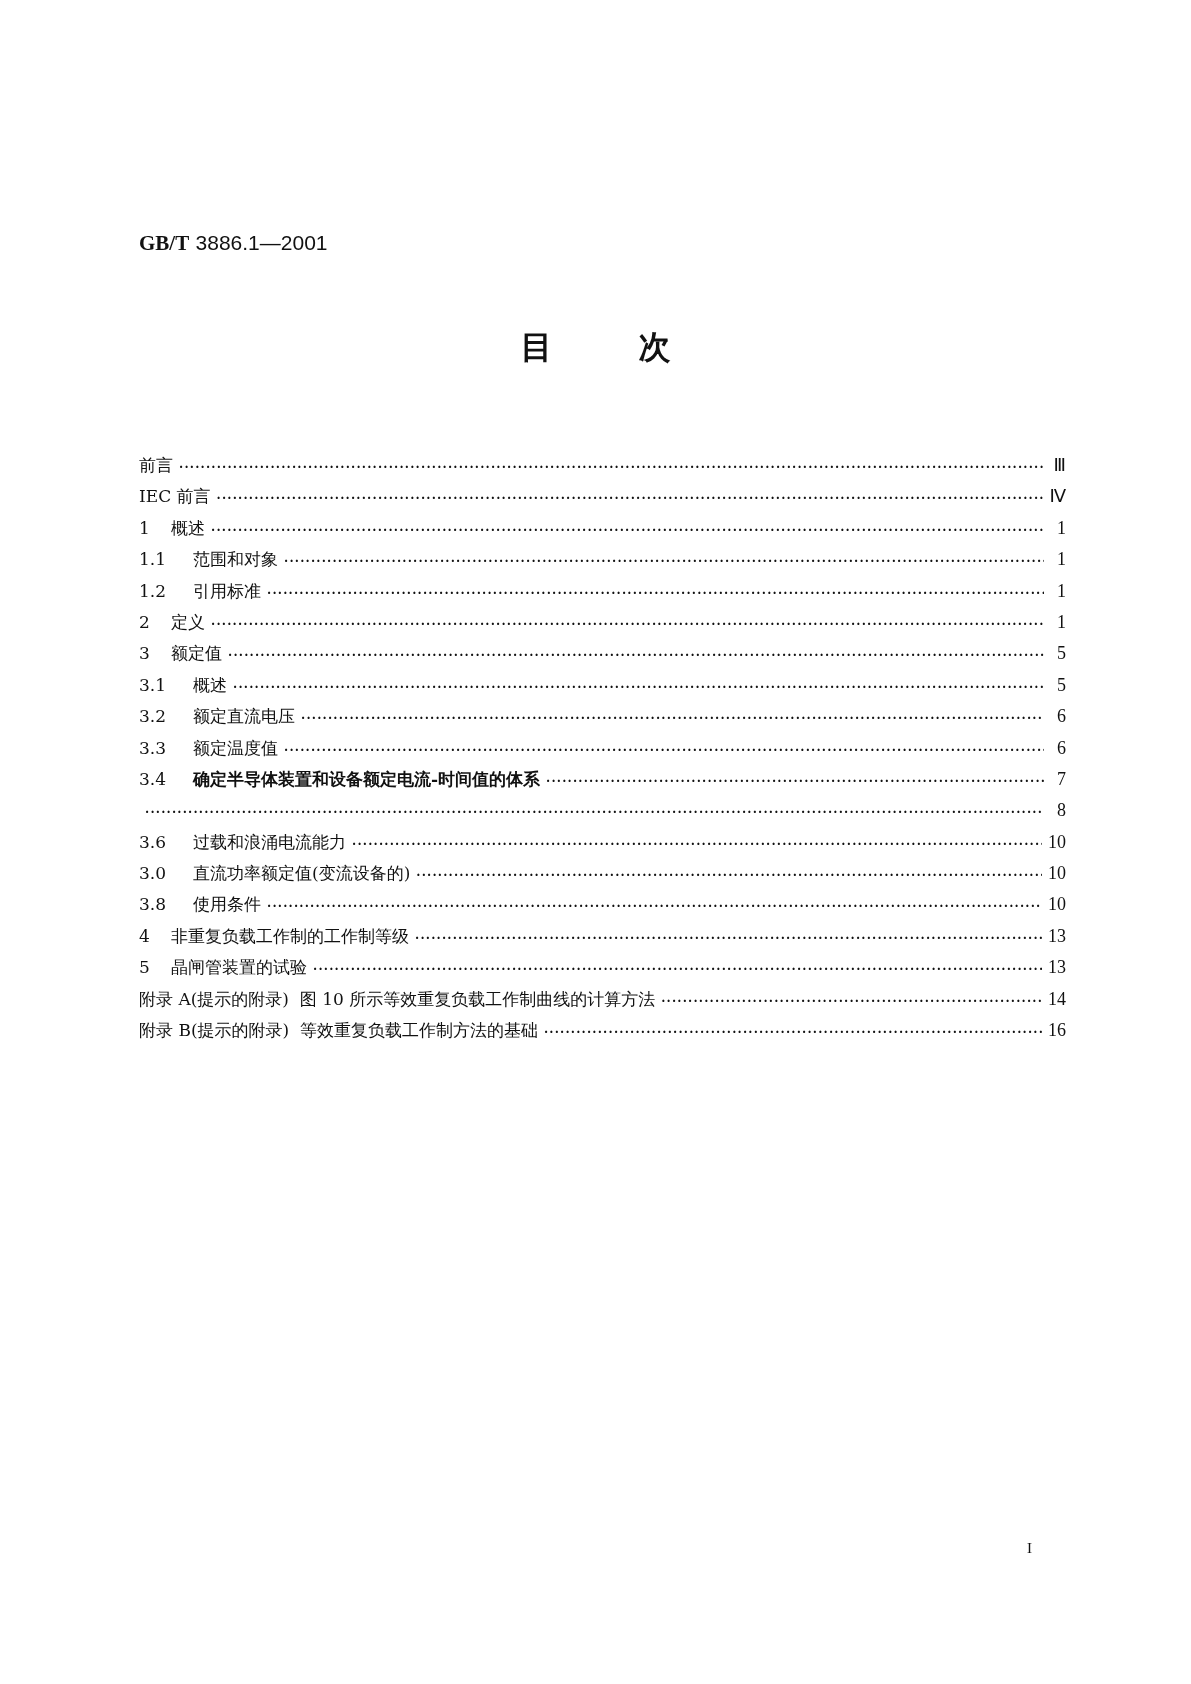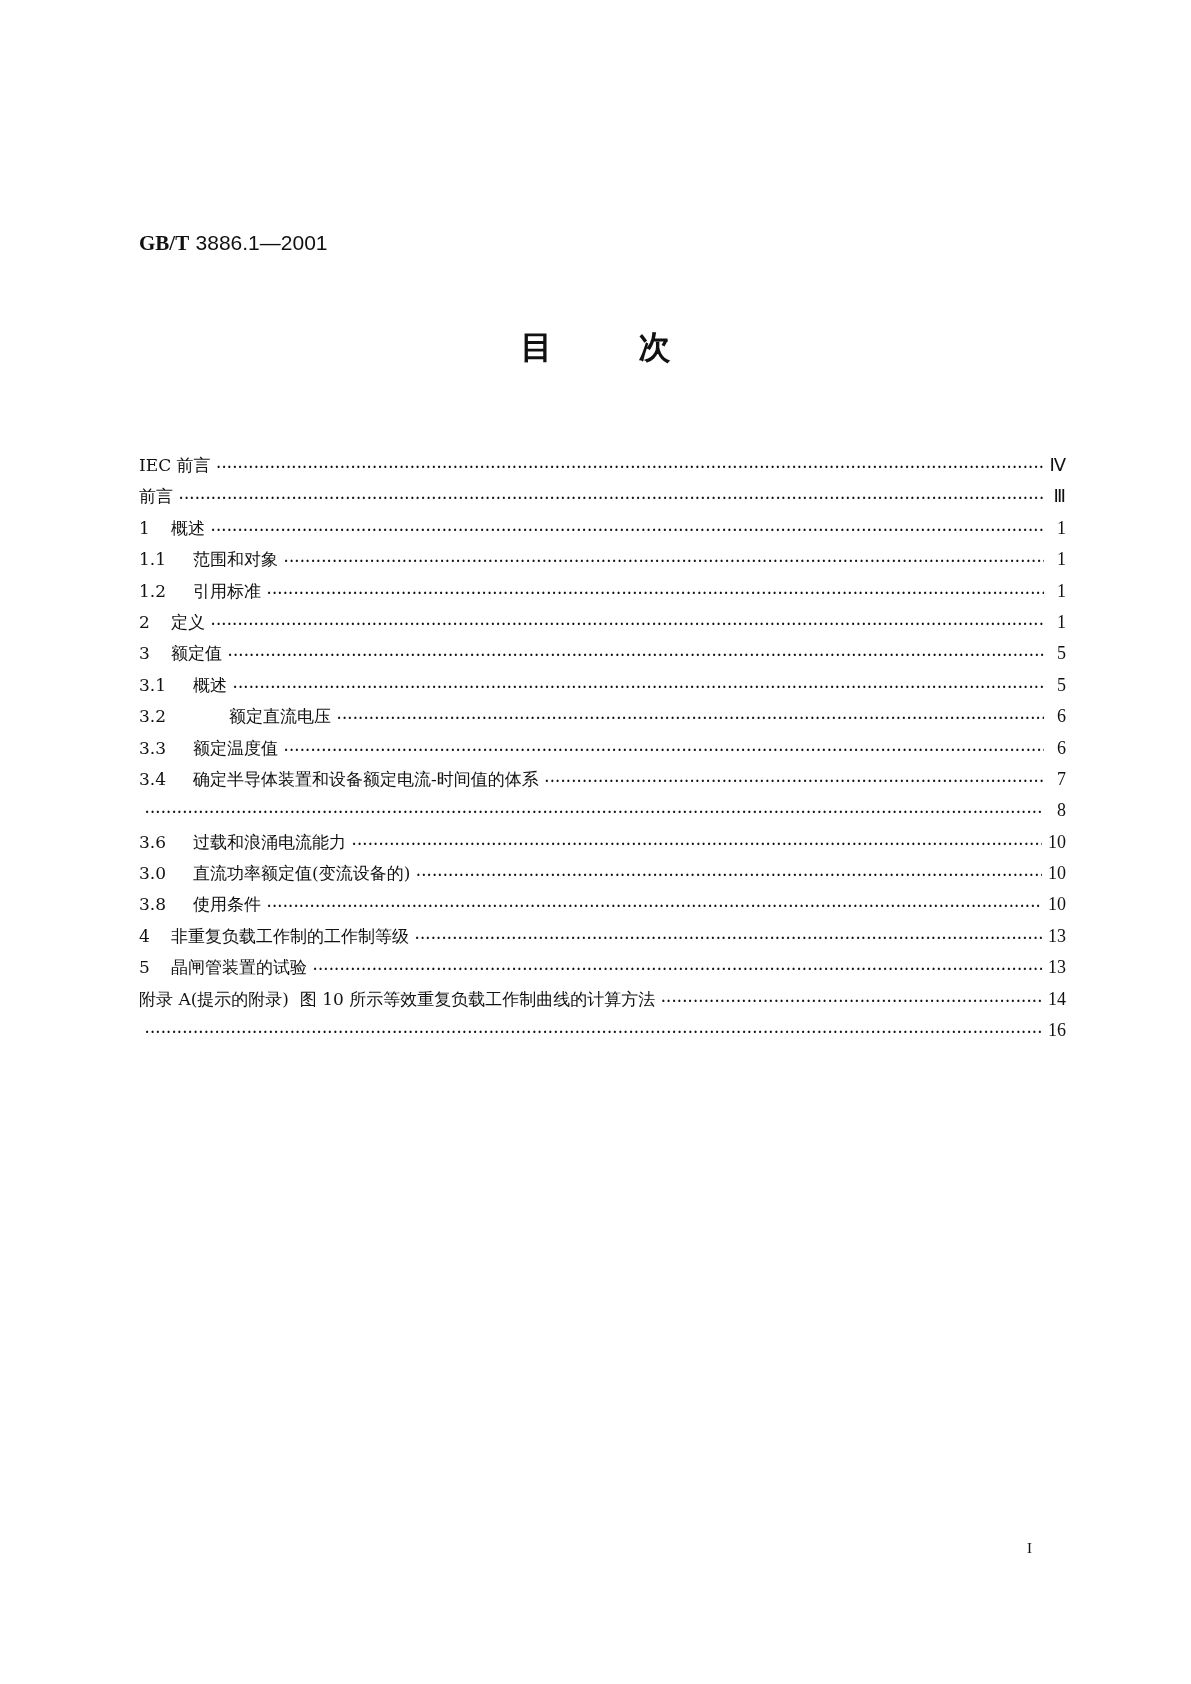--- a/index.html
+++ b/index.html
@@ -56,28 +56,28 @@
   <span class="gb">GB/T</span>
   <span class="num">3886.1—2001</span>
 </div>
 
 <div class="title">
   <span>目</span><span class="gap"></span><span>次</span>
 </div>
 
 <div class="toc" id="toc">
     <div class="toc-row">
+      <span class="label"><span class="num none"></span><span style="white-space: pre;">前言</span></span>
+      <span class="leader"></span>
+      <span class="page">Ⅲ</span>
+    </div>
+    <div class="toc-row">
       <span class="label"><span class="num none"></span><span style="white-space: pre;">IEC 前言</span></span>
       <span class="leader"></span>
       <span class="page">Ⅳ</span>
-    </div>
-    <div class="toc-row">
-      <span class="label"><span class="num none"></span><span style="white-space: pre;">前言</span></span>
-      <span class="leader"></span>
-      <span class="page">Ⅲ</span>
     </div>
     <div class="toc-row">
       <span class="label"><span class="num top">1</span><span style="white-space: pre;">概述</span></span>
       <span class="leader"></span>
       <span class="page">1</span>
     </div>
     <div class="toc-row">
       <span class="label"><span class="num sub">1.1</span><span style="white-space: pre; text-align: right;">范围和对象</span></span>
       <span class="leader"></span>
       <span class="page">1</span>
@@ -96,31 +96,31 @@
       <span class="label"><span class="num top">3</span><span style="white-space: pre;">额定值</span></span>
       <span class="leader"></span>
       <span class="page">5</span>
     </div>
     <div class="toc-row">
       <span class="label"><span class="num sub">3.1</span><span style="white-space: pre;">概述</span></span>
       <span class="leader"></span>
       <span class="page">5</span>
     </div>
     <div class="toc-row">
-      <span class="label"><span class="num sub">3.2</span><span style="white-space: pre; margin-left: 36px;">额定直流电压</span></span>
+      <span class="label"><span class="num sub">3.2</span><span style="white-space: pre;">额定直流电压</span></span>
       <span class="leader"></span>
       <span class="page">6</span>
     </div>
     <div class="toc-row">
       <span class="label"><span class="num sub">3.3</span><span style="white-space: pre; text-align: right;">额定温度值</span></span>
       <span class="leader"></span>
       <span class="page">6</span>
     </div>
     <div class="toc-row">
-      <span class="label"><span class="num sub">3.4</span><span style="white-space: pre;">确定半导体装置和设备额定电流-时间值的体系</span></span>
+      <span class="label"><span class="num sub">3.4</span><span style="white-space: pre; font-weight: bold;">确定半导体装置和设备额定电流-时间值的体系</span></span>
       <span class="leader"></span>
       <span class="page">7</span>
     </div>
     <div class="toc-row">
       <span class="leader"></span>
       <span class="page">8</span>
     </div>
     <div class="toc-row">
       <span class="label"><span class="num sub">3.6</span><span style="white-space: pre;">过载和浪涌电流能力</span></span>
       <span class="leader"></span>
@@ -145,18 +145,19 @@
       <span class="label"><span class="num top">5</span><span style="white-space: pre;">晶闸管装置的试验</span></span>
       <span class="leader"></span>
       <span class="page">13</span>
     </div>
     <div class="toc-row">
       <span class="label"><span class="num none"></span><span style="white-space: pre;">附录 A(提示的附录)  图 10 所示等效重复负载工作制曲线的计算方法</span></span>
       <span class="leader"></span>
       <span class="page">14</span>
     </div>
     <div class="toc-row">
+      <span class="label"><span class="num none"></span><span style="white-space: pre;">附录 B(提示的附录)  等效重复负载工作制方法的基础</span></span>
       <span class="leader"></span>
       <span class="page">16</span>
     </div>
   </div>
 
 <div class="page-num">I</div>
 
 </body></html>

